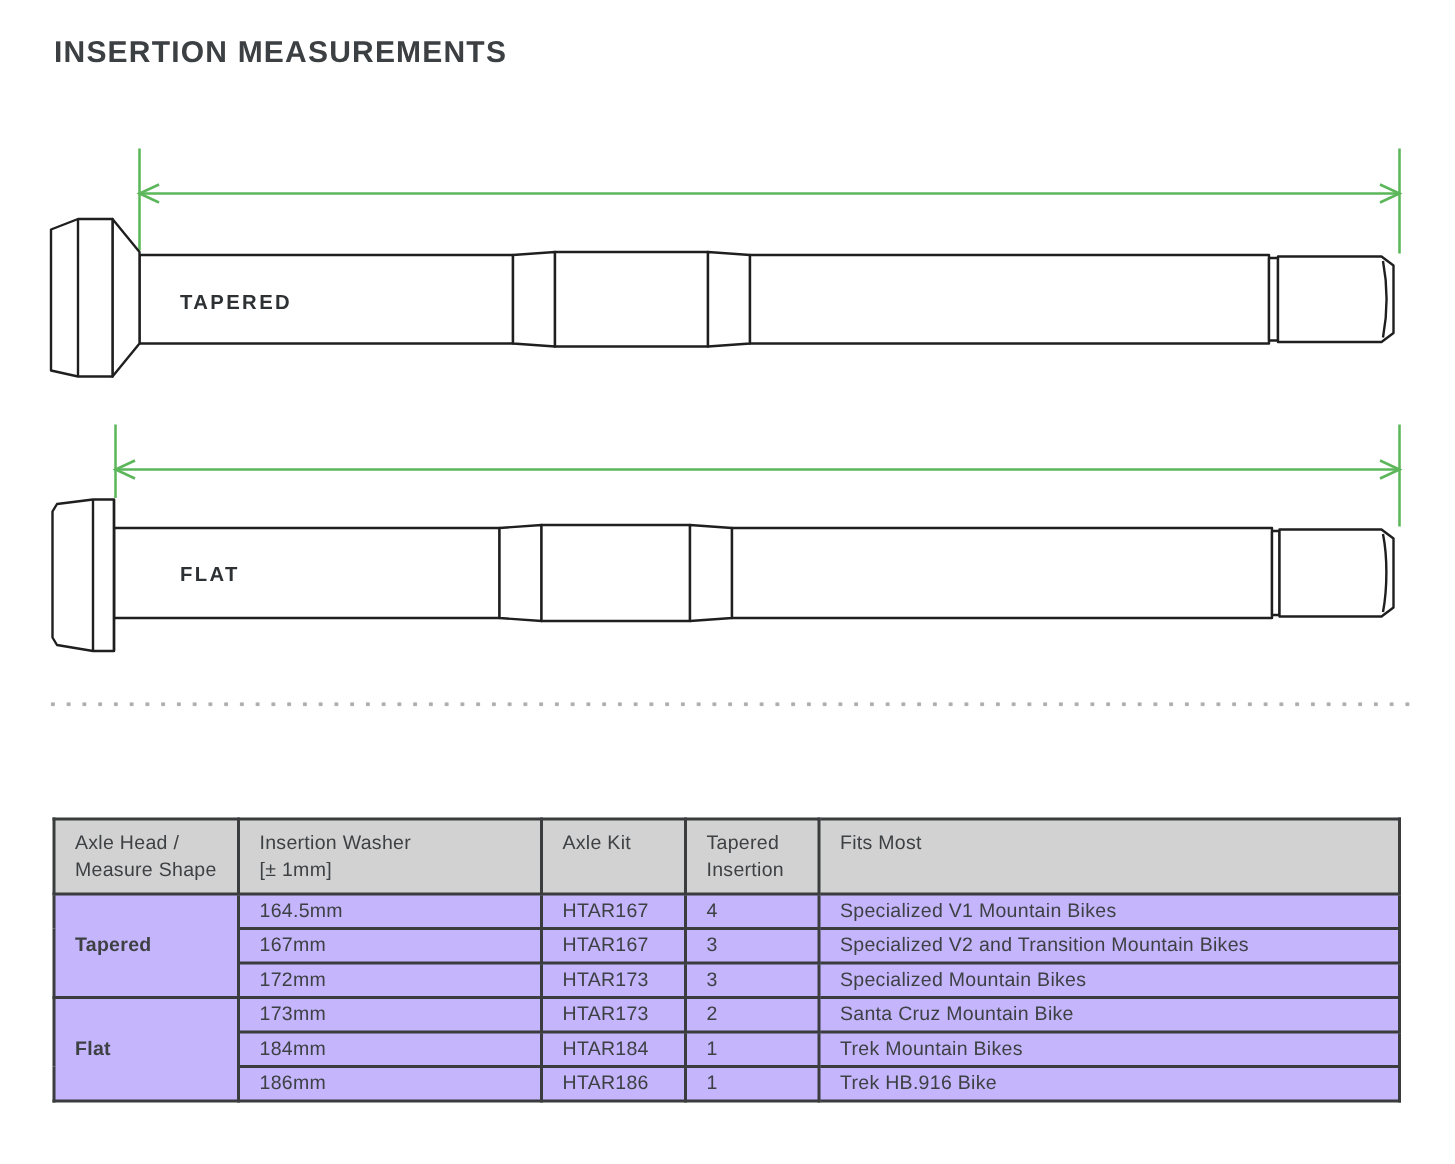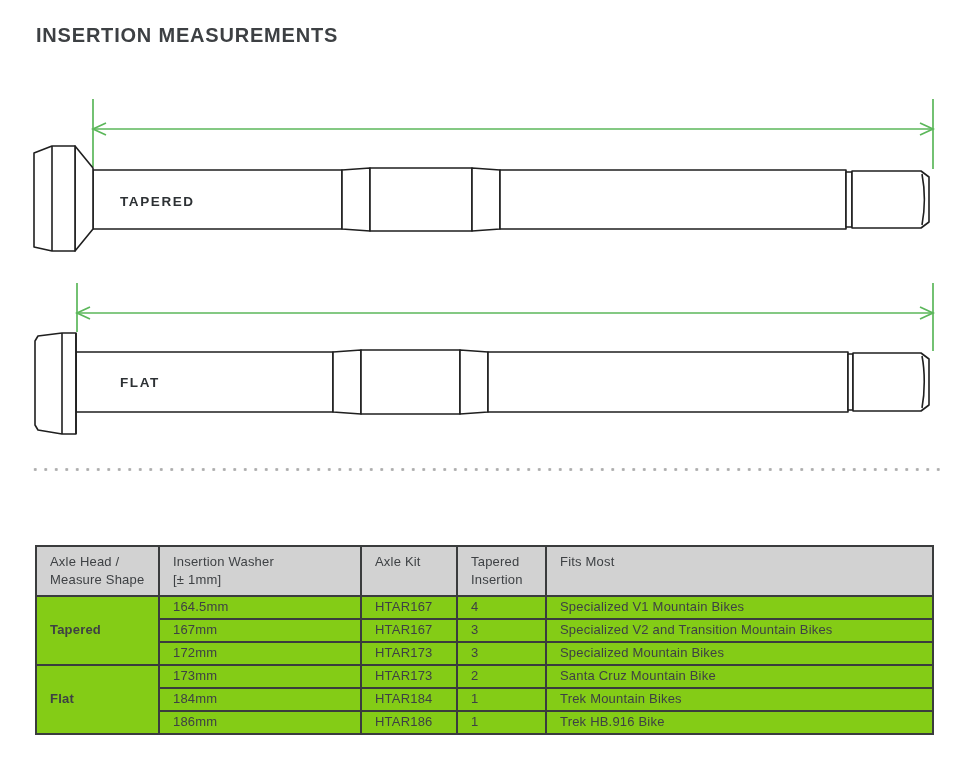--- a/index.html
+++ b/index.html
@@ -25,21 +25,21 @@
              background-image:radial-gradient(circle, #aeaeae 1.3px, transparent 1.6px);
              background-size:10.5px 5px; background-position:0 50%; background-repeat:repeat-x; }
 
   table.chart { position:absolute; left:35px; top:545px; width:897px;
                 border-collapse:collapse; table-layout:fixed; }
   table.chart th, table.chart td { border:2px solid #3a3c3d; font-size:13px;
                 color:#3e4144; letter-spacing:0.2px; }
   table.chart th { background:#d2d2d2; text-align:left; vertical-align:top;
                    font-weight:400; padding:6px 6px 6px 13px; height:50px; line-height:1.35; }
   table.chart th span { display:block; }
-  table.chart td { background:#84cc16; height:23px; padding:1px 6px 1px 13px;
+  table.chart td { background:#c4b5fd; height:23px; padding:1px 6px 1px 13px;
                    vertical-align:middle; line-height:1.1; }
   td.shape { font-weight:700; padding-left:14px; }
   td.washer { padding-left:10px; }
   td.nb-b { border-bottom:none; }
   td.nb-t { border-top:none; }
 </style>
 </head>
 <body>
 
 <div class="page">

